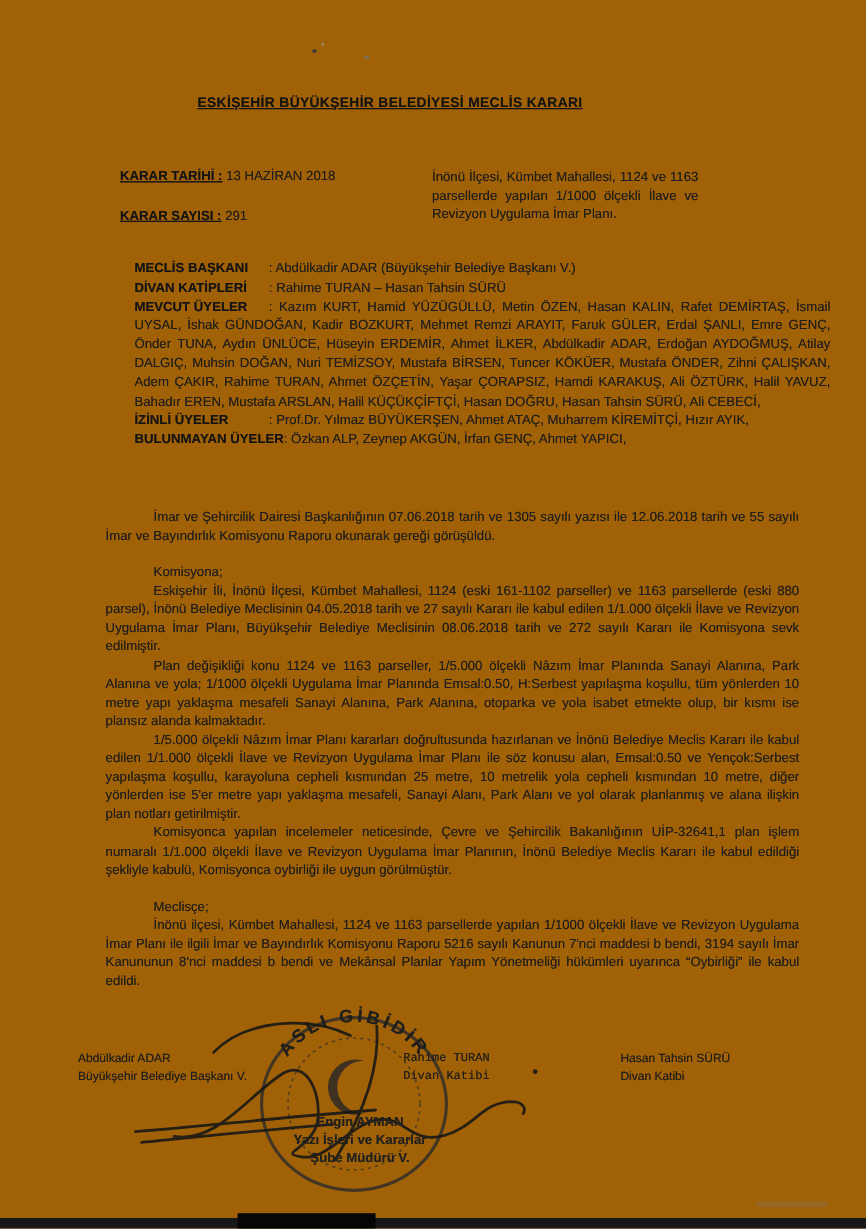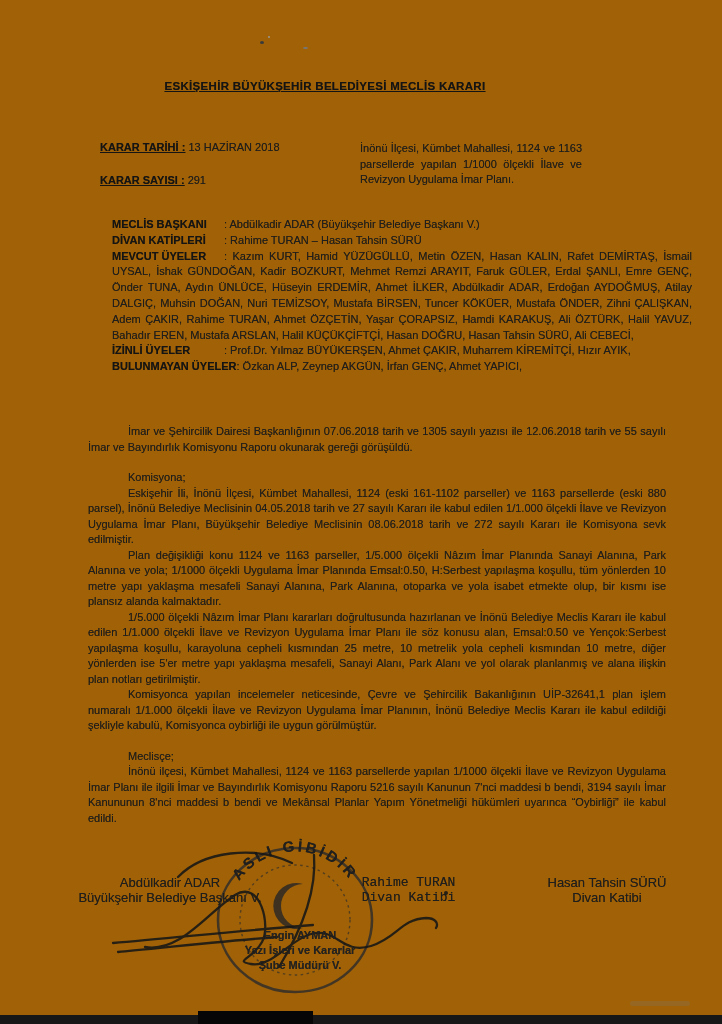--- a/index.html
+++ b/index.html
@@ -27,21 +27,21 @@
   .subject-value{width:222px;text-align:justify;line-height:15.5px;}
   
   .roster{position:absolute;left:88px;top:217px;width:580px;font-size:11px;line-height:15.8px;margin-left:24px;}
   .roster p{margin:0;text-align:justify;}
   .rlbl{font-weight:700;display:inline-block;min-width:112px;color:#141414;}
   
   .body-text{position:absolute;left:88px;top:424px;width:578px;font-size:11px;line-height:15.5px;}
   .para{margin:0;text-align:justify;text-indent:40px;}
   .para.gap{margin-top:15px;}
   
-  .sig{position:absolute;top:875px;text-align:center;font-size:13px;line-height:15px;z-index:3;}
+  .sig{position:absolute;top:875px;font-size:10px;line-height:15px;z-index:3;}
   .sig-left{left:65px;width:210px;}
   .sig-mid{left:336px;width:145px;font-family:Liberation Mono, monospace;}
   .sig-right{left:517px;width:180px;}
   .officer{
     position:absolute;left:198px;top:928px;width:204px;z-index:4;
     text-align:center;font-size:11px;font-weight:700;line-height:15px;color:#222;
   }
   .stamp-svg{position:absolute;left:85px;top:835px;z-index:2;}
   
   .speck{position:absolute;border-radius:50%;background:#3a3a3a;}
@@ -72,21 +72,21 @@
     <span>291</span>
   </div>
   <div class="meta-subject">
     <div class="subject-value">İnönü İlçesi, Kümbet Mahallesi, 1124 ve 1163 parsellerde yapılan 1/1000 ölçekli İlave ve Revizyon Uygulama İmar Planı.</div>
   </div>
 
   <div class="roster">
     <p><span class="rlbl">MECLİS BAŞKANI</span><span>: Abdülkadir ADAR (Büyükşehir Belediye Başkanı V.)</span></p>
     <p><span class="rlbl">DİVAN KATİPLERİ</span><span>: Rahime TURAN – Hasan Tahsin SÜRÜ</span></p>
     <p><span class="rlbl">MEVCUT ÜYELER</span><span>: Kazım KURT, Hamid YÜZÜGÜLLÜ, Metin ÖZEN, Hasan KALIN, Rafet DEMİRTAŞ, İsmail UYSAL, İshak GÜNDOĞAN, Kadir BOZKURT, Mehmet Remzi ARAYIT, Faruk GÜLER, Erdal ŞANLI, Emre GENÇ, Önder TUNA, Aydın ÜNLÜCE, Hüseyin ERDEMİR, Ahmet İLKER, Abdülkadir ADAR, Erdoğan AYDOĞMUŞ, Atilay DALGIÇ, Muhsin DOĞAN, Nuri TEMİZSOY, Mustafa BİRSEN, Tuncer KÖKÜER, Mustafa ÖNDER, Zihni ÇALIŞKAN, Adem ÇAKIR, Rahime TURAN, Ahmet ÖZÇETİN, Yaşar ÇORAPSIZ, Hamdi KARAKUŞ, Ali ÖZTÜRK, Halil YAVUZ, Bahadır EREN, Mustafa ARSLAN, Halil KÜÇÜKÇİFTÇİ, Hasan DOĞRU, Hasan Tahsin SÜRÜ, Ali CEBECİ,</span></p>
-    <p><span class="rlbl">İZİNLİ ÜYELER</span><span>: Prof.Dr. Yılmaz BÜYÜKERŞEN, Ahmet ÇAKIR, Muharrem KİREMİTÇİ, Hızır AYIK,</span></p>
+    <p><span class="rlbl">İZİNLİ ÜYELER</span><span>: Prof.Dr. Yılmaz BÜYÜKERŞEN, Ahmet ATAÇ, Muharrem KİREMİTÇİ, Hızır AYIK,</span></p>
     <p><span class="rlbl">BULUNMAYAN ÜYELER</span><span>: Özkan ALP, Zeynep AKGÜN, İrfan GENÇ, Ahmet YAPICI,</span></p>
   </div>
 
   <div class="body-text">
     <p class="para">İmar ve Şehircilik Dairesi Başkanlığının 07.06.2018 tarih ve 1305 sayılı yazısı ile 12.06.2018 tarih ve 55 sayılı İmar ve Bayındırlık Komisyonu Raporu okunarak gereği görüşüldü.</p>
     <p class="para gap">Komisyona;</p>
     <p class="para">Eskişehir İli, İnönü İlçesi, Kümbet Mahallesi, 1124 (eski 161-1102 parseller) ve 1163 parsellerde (eski 880 parsel), İnönü Belediye Meclisinin 04.05.2018 tarih ve 27 sayılı Kararı ile kabul edilen 1/1.000 ölçekli İlave ve Revizyon Uygulama İmar Planı, Büyükşehir Belediye Meclisinin 08.06.2018 tarih ve 272 sayılı Kararı ile Komisyona sevk edilmiştir.</p>
     <p class="para">Plan değişikliği konu 1124 ve 1163 parseller, 1/5.000 ölçekli Nâzım İmar Planında Sanayi Alanına, Park Alanına ve yola; 1/1000 ölçekli Uygulama İmar Planında Emsal:0.50, H:Serbest yapılaşma koşullu, tüm yönlerden 10 metre yapı yaklaşma mesafeli Sanayi Alanına, Park Alanına, otoparka ve yola isabet etmekte olup, bir kısmı ise plansız alanda kalmaktadır.</p>
     <p class="para">1/5.000 ölçekli Nâzım İmar Planı kararları doğrultusunda hazırlanan ve İnönü Belediye Meclis Kararı ile kabul edilen 1/1.000 ölçekli İlave ve Revizyon Uygulama İmar Planı ile söz konusu alan, Emsal:0.50 ve Yençok:Serbest yapılaşma koşullu, karayoluna cepheli kısmından 25 metre, 10 metrelik yola cepheli kısmından 10 metre, diğer yönlerden ise 5'er metre yapı yaklaşma mesafeli, Sanayi Alanı, Park Alanı ve yol olarak planlanmış ve alana ilişkin plan notları getirilmiştir.</p>
     <p class="para">Komisyonca yapılan incelemeler neticesinde, Çevre ve Şehircilik Bakanlığının UİP-32641,1 plan işlem numaralı 1/1.000 ölçekli İlave ve Revizyon Uygulama İmar Planının, İnönü Belediye Meclis Kararı ile kabul edildiği şekliyle kabulü, Komisyonca oybirliği ile uygun görülmüştür.</p>

